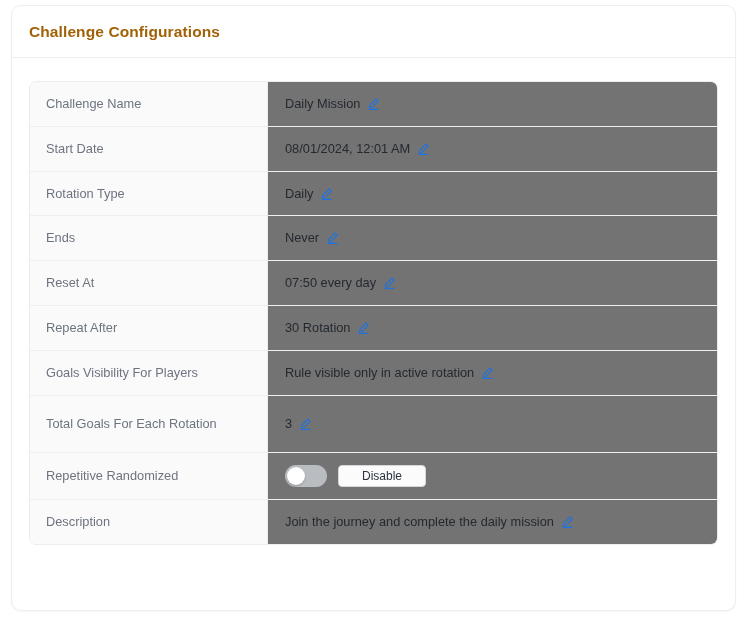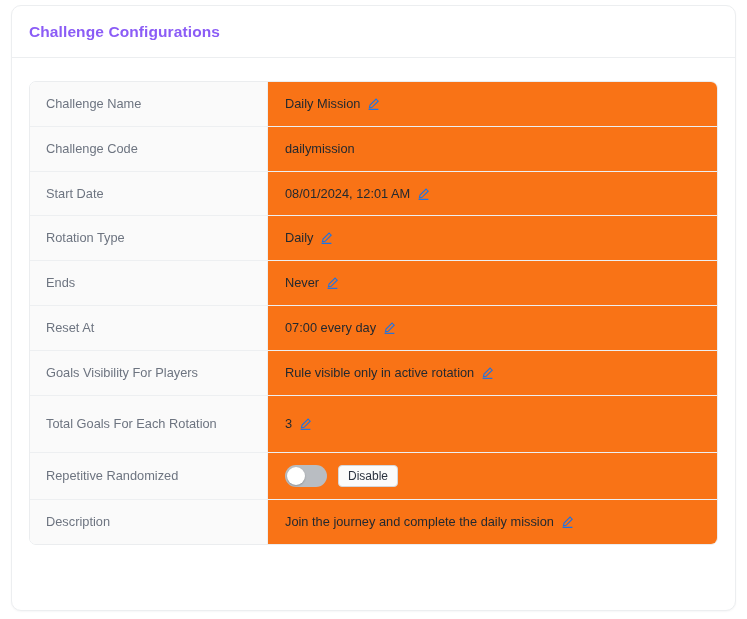--- a/index.html
+++ b/index.html
@@ -38,21 +38,21 @@
     box-sizing: border-box;
     display: flex;
     align-items: center;
     padding: 0 0 0 17px;
     border-bottom: 1px solid #eceef0;
   }
 
   .card-title {
     font-size: 15.5px;
     font-weight: bold;
-    color: #8b5cf6;
+    color: #a16207;
     letter-spacing: 0.1px;
   }
 
   .card-body {
     padding: 23px 17px 0 17px;
   }
 
   .config-table {
     width: 100%;
     border: 1px solid #ebedef;
@@ -80,21 +80,21 @@
     width: 207px;
     background: #fafafa;
     color: #6d7480;
     font-size: 12.8px;
     padding: 12px 14px 12px 16px;
     line-height: 1.55;
     border-right: 1px solid #edeff1;
   }
 
   .cell-value {
-    background: #f97316;
+    background: #737373;
     color: #24292f;
     font-size: 12.8px;
     padding: 12px 14px 12px 17px;
     line-height: 1.55;
   }
 
   .label-inner {
     display: flex;
     align-items: center;
     gap: 7px;
@@ -149,21 +149,21 @@
     border-radius: 50%;
     background: #ffffff;
     box-shadow: 0 1px 2px rgba(0,0,0,0.22);
   }
 
   .btn-disable {
     display: inline-flex;
     align-items: center;
     justify-content: center;
     height: 22px;
-    padding: 0 9px;
+    padding: 0 23px;
     font-size: 12px;
     color: #2b3340;
     background: #fbfbfb;
     border: 1px solid #d4d7db;
     border-radius: 4px;
     font-family: "Liberation Sans", sans-serif;
     cursor: pointer;
     white-space: nowrap;
   }
 
@@ -200,32 +200,20 @@
                 <span class="edit-icon">
                   <svg viewBox="0 0 16 16" width="13" height="14" fill="none" stroke="currentColor" stroke-width="1.3">
                     <path d="M11.2 1.9l2.6 2.6-7.5 7.5-3.3.7.7-3.3z"></path>
                     <line x1="2" y1="14.6" x2="14" y2="14.6" stroke-width="1.4"></line>
                   </svg>
                 </span>
               </div>
             </td>
           </tr>
 
-          <tr>
-            <th class="cell-label">
-              <div class="label-inner">
-                <span>Challenge Code</span>
-              </div>
-            </th>
-            <td class="cell-value">
-              <div class="value-inner">
-                <span>dailymission</span>
-              </div>
-            </td>
-          </tr>
 
           <tr>
             <th class="cell-label">
               <div class="label-inner">
                 <span>Start Date</span>
               </div>
             </th>
             <td class="cell-value">
               <div class="value-inner">
                 <span>08/01/2024, 12:01 AM</span>
@@ -278,31 +266,49 @@
           </tr>
 
           <tr>
             <th class="cell-label">
               <div class="label-inner">
                 <span>Reset At</span>
               </div>
             </th>
             <td class="cell-value">
               <div class="value-inner">
-                <span>07:00 every day</span>
-                <span class="edit-icon">
-                  <svg viewBox="0 0 16 16" width="13" height="14" fill="none" stroke="currentColor" stroke-width="1.3">
-                    <path d="M11.2 1.9l2.6 2.6-7.5 7.5-3.3.7.7-3.3z"></path>
-                    <line x1="2" y1="14.6" x2="14" y2="14.6" stroke-width="1.4"></line>
-                  </svg>
-                </span>
-              </div>
-            </td>
-          </tr>
-
+                <span>07:50 every day</span>
+                <span class="edit-icon">
+                  <svg viewBox="0 0 16 16" width="13" height="14" fill="none" stroke="currentColor" stroke-width="1.3">
+                    <path d="M11.2 1.9l2.6 2.6-7.5 7.5-3.3.7.7-3.3z"></path>
+                    <line x1="2" y1="14.6" x2="14" y2="14.6" stroke-width="1.4"></line>
+                  </svg>
+                </span>
+              </div>
+            </td>
+          </tr>
+
+          <tr>
+            <th class="cell-label">
+              <div class="label-inner">
+                <span>Repeat After</span>
+              </div>
+            </th>
+            <td class="cell-value">
+              <div class="value-inner">
+                <span>30 Rotation</span>
+                <span class="edit-icon">
+                  <svg viewBox="0 0 16 16" width="13" height="14" fill="none" stroke="currentColor" stroke-width="1.3">
+                    <path d="M11.2 1.9l2.6 2.6-7.5 7.5-3.3.7.7-3.3z"></path>
+                    <line x1="2" y1="14.6" x2="14" y2="14.6" stroke-width="1.4"></line>
+                  </svg>
+                </span>
+              </div>
+            </td>
+          </tr>
 
 
           <tr>
             <th class="cell-label">
               <div class="label-inner">
                 <span>Goals Visibility For Players</span>
               </div>
             </th>
             <td class="cell-value">
               <div class="value-inner">

